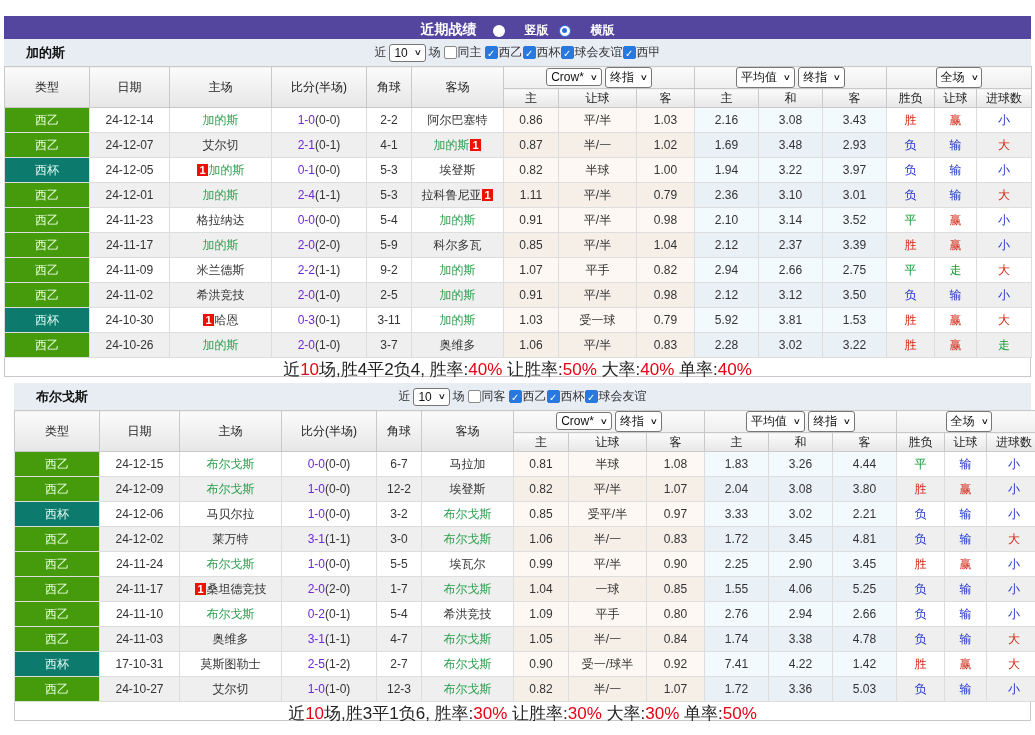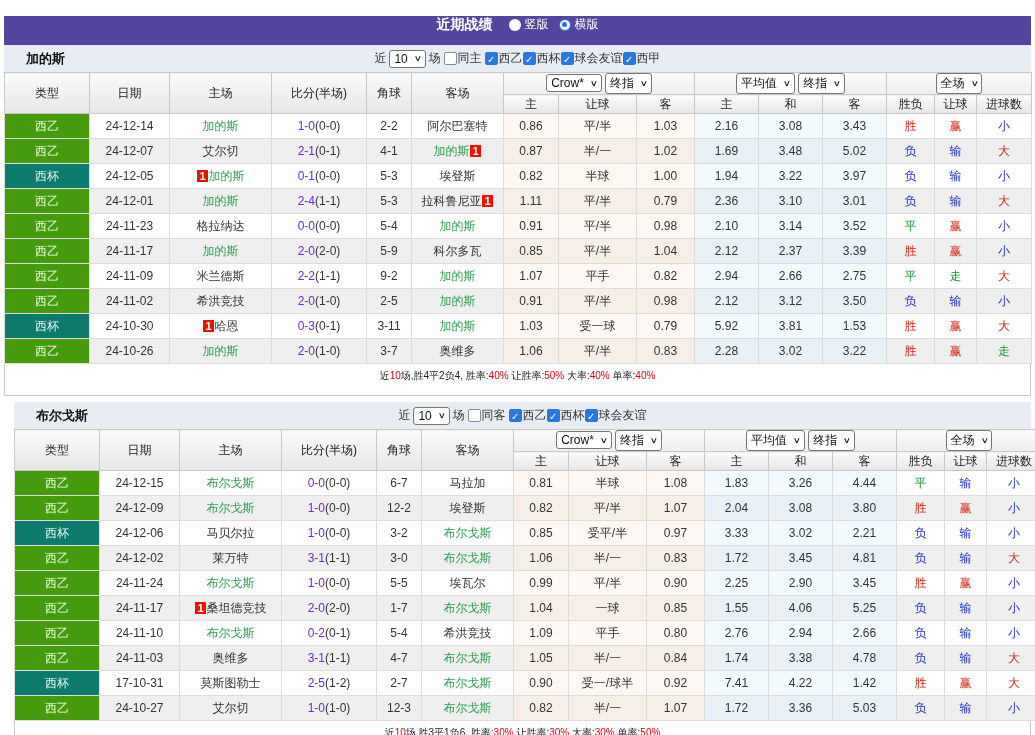--- a/index.html
+++ b/index.html
@@ -1,21 +1,21 @@
 <!DOCTYPE html>
 <html><head>
 <meta charset="utf-8">
 <style>
   * { box-sizing: border-box; }
   body { margin:0; background:#fff; font-family:"Liberation Sans","DejaVu Sans",sans-serif; font-size:12px; color:#333; }
   #app { width:1027px; margin:7px 0 0 4px; }
 
-  .titlebar { background:#54459e; color:#fff; height:29px; display:flex; align-items:flex-start; justify-content:center; gap:10px;margin-top:16px; }
+  .titlebar { background:#54459e; color:#fff; height:23px; display:flex; align-items:flex-end; justify-content:center; gap:10px;margin-top:16px; }
   .titlebar .ttl { font-weight:bold; font-size:14px; margin-right:6px; }
-  .radio-opt { display:inline-flex; align-items:center; gap:4px; cursor:pointer; font-size:12px; color:#fff; }
+  .radio-opt { display:inline-flex; align-items:center; gap:20px; cursor:pointer; font-size:12px; color:#fff;font-weight:bold; }
   .radio { width:12px; height:12px; border-radius:50%; background:#fff; position:relative; display:inline-block; }
   .radio.checked { border:1px solid #2a6ae8; background:#fff; }
   .radio.checked::after { content:""; position:absolute; left:2.5px; top:2.5px; width:5px; height:5px; border-radius:50%; background:#2a6ae8; }
 
   .section { }
   .section + .section { margin-top:6px;margin-left:10px; }
   .filterbar { background:#e8edf4; height:27px; position:relative; display:flex; align-items:center; }
   .filterbar .team { position:absolute; left:22px; font-weight:bold; font-size:13px; color:#111; }
   .filters { margin:0 auto; display:flex; align-items:center; gap:3px; }
   .select { display:inline-flex; align-items:center; border:1px solid #767676; border-radius:3px; background:#fff; padding:1px 4px; gap:7px; font-size:12px; color:#111; cursor:pointer; }
@@ -39,21 +39,21 @@
   td.t-green { background:#469b0c !important; color:#eaffdf; }
   td.t-teal  { background:#0d7a6e !important; color:#e2fbf4; }
   .ft { color:#6d28d9; }
   .ht { color:#333;text-align:center; }
   .team-focus { color:#2c9e4e; }
   .badge { background:#ee1100; color:#fff; font-size:11px; font-weight:bold; padding:0 2px; margin:0 1px; }
   .res-red { color:#d42718; }
   .res-blue { color:#2233cc; }
   .res-green { color:#119933; }
 
-  .summary { border:1px solid #c9c9c9; border-top:none; background:#fff; text-align:center; height:32px; line-height:24px; font-size:10px; color:#222; }
+  .summary { border:1px solid #c9c9c9; border-top:none; background:#fff; text-align:center; height:19px; line-height:24px; font-size:17px; color:#222; }
   .sum-r { color:#e60012; }
 </style>
 </head>
 <body>
 
 <div id="app">
   <div class="titlebar">
     <span class="ttl">近期战绩</span>
     <span class="radio-opt">
       <span class="radio"></span>
@@ -187,21 +187,21 @@
               <td>24-12-07</td>
               <td><span>艾尔切</span></td>
               <td><span class="ft">2-1</span><span class="ht">(0-1)</span></td>
               <td>4-1</td>
               <td><span class="team-focus">加的斯</span><span class="badge">1</span></td>
               <td class="c-crow">0.87</td>
               <td class="c-crow">半/一</td>
               <td class="c-crow">1.02</td>
               <td class="c-avg">1.69</td>
               <td class="c-avg">3.48</td>
-              <td class="c-avg">5.02</td>
+              <td class="c-avg">2.93</td>
               <td class="res-blue">负</td>
               <td class="res-blue">输</td>
               <td class="res-red">大</td>
             </tr>
             <tr>
               <td class="t-teal">西杯</td>
               <td>24-12-05</td>
               <td><span class="badge">1</span><span class="team-focus">加的斯</span></td>
               <td><span class="ft">0-1</span><span class="ht">(0-0)</span></td>
               <td>5-3</td>

